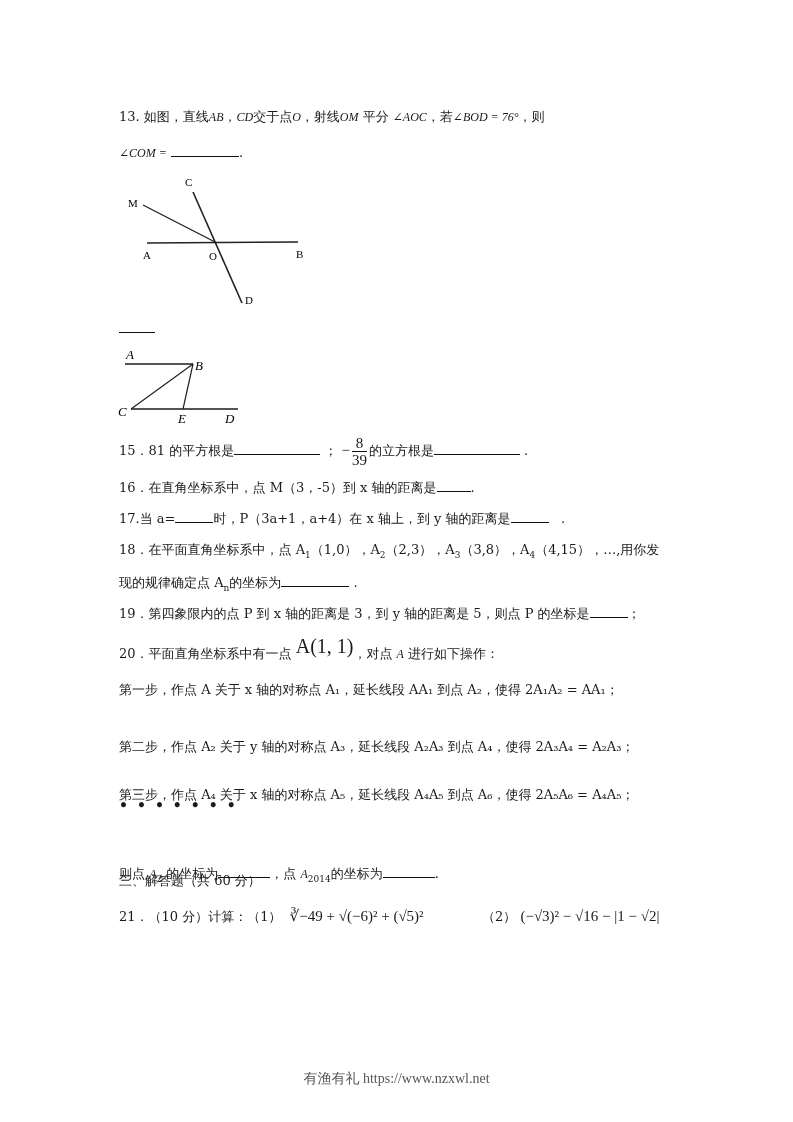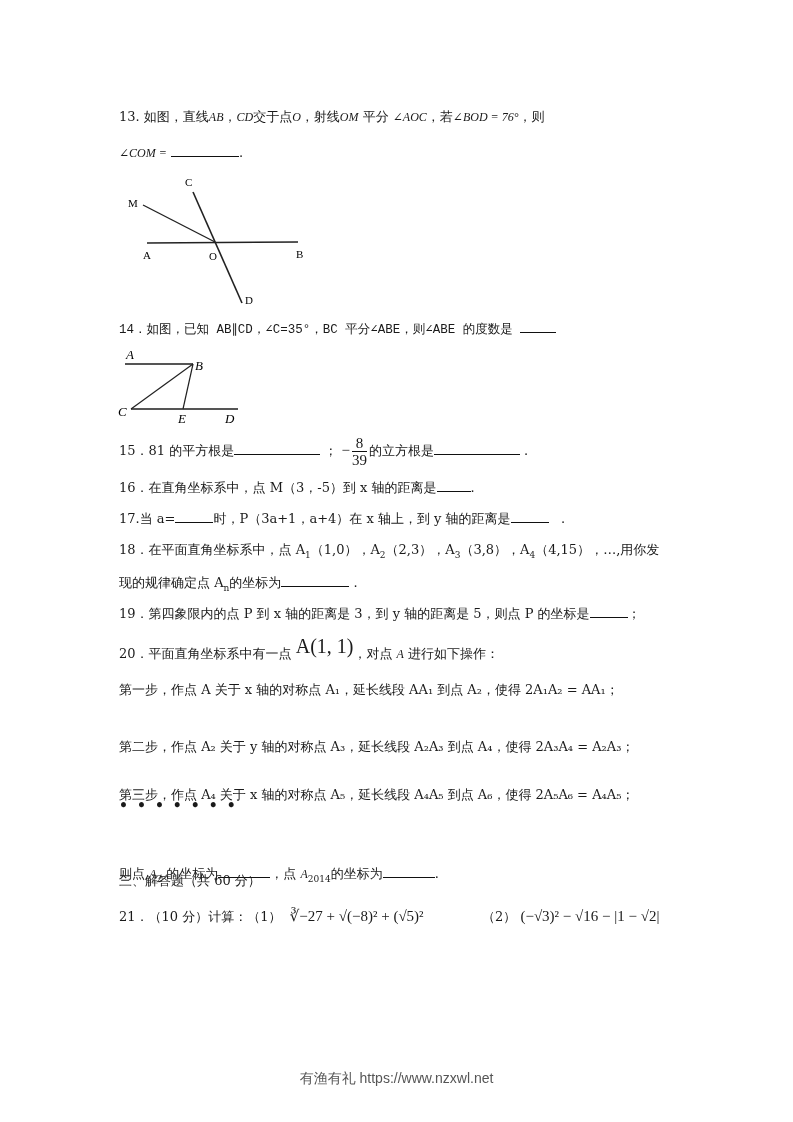--- a/index.html
+++ b/index.html
@@ -10,21 +10,21 @@
   .line { position: absolute; left: 119px; font-size: 13px; white-space: nowrap; line-height: 18px; }
   .m { font-family: "Liberation Serif", "DejaVu Serif", serif; font-style: italic; font-size: 12px; }
   .mn { font-family: "Liberation Serif", "DejaVu Serif", serif; font-size: 15px; }
   .mono { font-family: "Liberation Mono", "DejaVu Sans Mono", monospace; font-size: 12px; }
   .blank { display: inline-block; border-bottom: 1px solid #111; vertical-align: baseline; height: 12px; }
   sub { font-size: 9px; }
   .frac { display: inline-block; vertical-align: middle; text-align: center; font-family: "Liberation Serif", serif; font-size: 15px; margin: 0 2px; }
   .frac span { display: block; line-height: 16px; }
   .frac .num { border-bottom: 1px solid #111; padding: 0 1px; }
   .dots { letter-spacing: 9px; font-size: 14px; font-weight: bold; }
-  .footer { position: absolute; left: 0; width: 793px; top: 1070px; text-align: center; font-family: Liberation Sans, sans-serif; font-size: 14px; color: #555; }
+  .footer { position: absolute; left: 0; width: 793px; top: 1070px; text-align: center; font-family: Liberation Serif, serif; font-size: 14px; color: #555; }
   svg text { font-family: "Liberation Serif", serif; }
 </style>
 </head>
 <body>
 
 <div class="line" style="top:108px;">
   <span>13.</span>
   <span>如图，直线</span><span class="m">AB</span><span>，</span><span class="m">CD</span><span>交于点</span><span class="m">O</span><span>，射线</span><span class="m">OM</span>
   <span>平分</span>
   <span class="m">∠AOC</span><span>，若</span><span class="m">∠BOD = 76°</span><span>，则</span>
@@ -40,21 +40,20 @@
   <line x1="23" y1="35" x2="95" y2="72" stroke="#222" stroke-width="1.4"></line>
   <text x="65" y="16" font-size="11">C</text>
   <text x="8" y="37" font-size="11">M</text>
   <text x="23" y="89" font-size="11">A</text>
   <text x="89" y="90" font-size="11">O</text>
   <text x="176" y="88" font-size="11">B</text>
   <text x="125" y="134" font-size="11">D</text>
 </svg>
 
 <div class="line mono" style="top:320px; font-size:12.5px;">
-  <span>14．如图，已知 AB∥CD，∠C=35°，BC 平分∠ABE，则∠ABE 的度数是</span>
   <span class="blank" style="width:36px;"></span>
 </div>
 <svg style="position:absolute; left:115px; top:345px;" width="130" height="80">
   <line x1="10" y1="19" x2="78" y2="19" stroke="#555" stroke-width="2"></line>
   <line x1="16" y1="64" x2="123" y2="64" stroke="#555" stroke-width="2"></line>
   <line x1="16" y1="64" x2="78" y2="19" stroke="#222" stroke-width="1.2"></line>
   <line x1="78" y1="19" x2="68" y2="64" stroke="#222" stroke-width="1.2"></line>
   <text x="11" y="14" font-size="13" font-style="italic">A</text>
   <text x="80" y="25" font-size="13" font-style="italic">B</text>
   <text x="3" y="71" font-size="13" font-style="italic">C</text>
@@ -114,21 +113,21 @@
   <span>的坐标为</span><span class="blank" style="width:52px;"></span><span>，点</span>
   <span class="m">A</span><sub>2014</sub><span>的坐标为</span><span class="blank" style="width:52px;"></span><span>.</span>
 </div>
 
 <div class="line" style="top:872px;">
   <span>三、解答题（共 60 分）</span>
 </div>
 
 <div class="line" style="top:907px;">
   <span>21．（10 分）计算：（1）</span>
-  &nbsp;<span class="mn">∛−27 + √(−8)² + (√5)²</span>
+  &nbsp;<span class="mn">∛−49 + √(−6)² + (√5)²</span>
 </div>
 <div class="line" style="top:907px; left:482px;">
   <span>（2）</span>
   <span class="mn">(−√3)² − √16 − |1 − √2|</span>
 </div>
 
 <div class="footer">
   <span>有渔有礼 https://www.nzxwl.net</span>
 </div>
 

